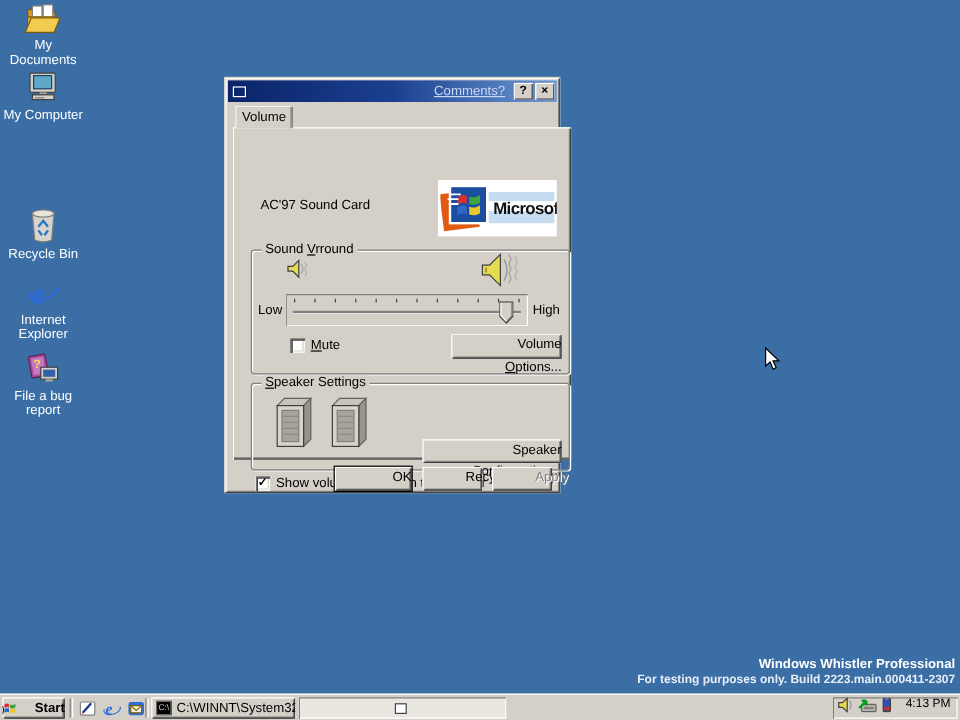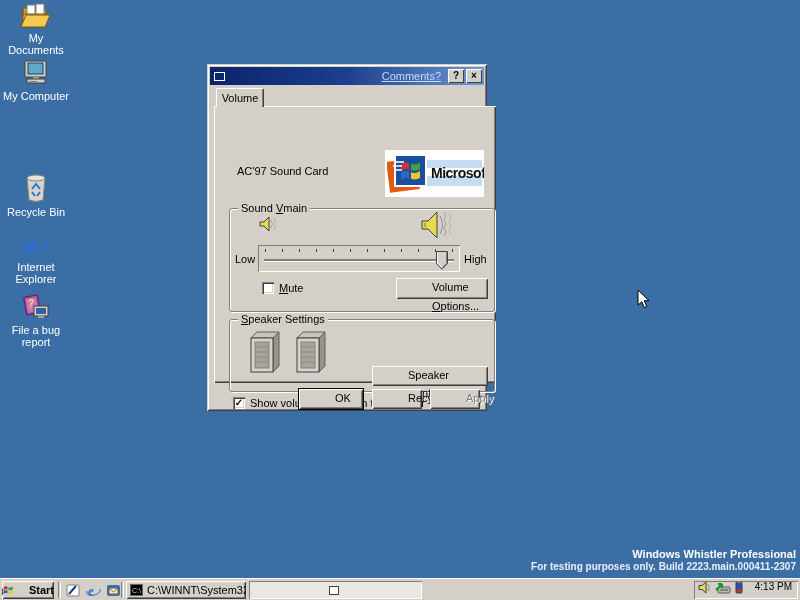--- a/index.html
+++ b/index.html
@@ -25,21 +25,21 @@
   .desk-icon { position: absolute; left: 0; width: 72px; text-align: center; cursor: default; }
   .desk-icon svg { display: block; margin: 0 auto 3px auto; }
   .desk-icon .dlabel { color: #FFFFFF; font-size: 11px; line-height: 12px; }
 
   
   .watermark { position: absolute; right: 4px; top: 548px; text-align: right; color: #FFFFFF; }
   .watermark .w1 { font-weight: bold; font-size: 11px; line-height: 13px; }
   .watermark .w2 { font-weight: bold; font-size: 10px; line-height: 12px; color: #E8EEF8; }
 
   
-  .dialog { position: absolute; left: 187px; top: 64px; width: 280px; height: 347px; margin-left: 20px; }
+  .dialog { position: absolute; left: 187px; top: 64px; width: 280px; height: 347px; }
   .titlebar { position: absolute; left: 3px; top: 3px; right: 3px; height: 18px;
     background: linear-gradient(90deg, #0A246A 0%, #1B3F8F 50%, #6E9AD4 100%);
     display: flex; align-items: center; padding: 0 2px; }
   .win-ico { width: 11px; height: 9px; border: 1px solid #FFFFFF; margin-left: 2px; }
   .tb-fill { flex: 1; }
   .tb-link { color: #C9D8F6; text-decoration: underline; font-size: 11px; margin-right: 5px; cursor: pointer; }
   .tb-btn { width: 16px; height: 14px; margin-left: 2px; text-align: center;
     font-size: 10px; font-weight: bold; line-height: 13px; cursor: pointer; }
 
   .tabctrl { position: absolute; left: 7px; top: 42px; width: 282px; height: 277px;
@@ -85,21 +85,21 @@
     background: #808080; border-bottom: 1px solid #FFFFFF; }
   .thumb { position: absolute; top: 6px; width: 12px; height: 19px; }
 
   .chkrow { position: absolute; display: flex; align-items: center; cursor: default; }
   #mute-row { left: 32px; top: 73px; }
   .chkbox { width: 12px; height: 12px; background: #FFFFFF; margin-right: 5px;
     box-shadow: inset 1px 1px 0 #808080, inset 2px 2px 0 #404040,
                 inset -1px -1px 0 #FFFFFF, inset -2px -2px 0 #D4D0C8;
     font-size: 10px; font-weight: bold; line-height: 12px; text-align: center; }
 
-  .btn { position: absolute; text-align: left; font-size: 11px; line-height: 19px; cursor: pointer; padding-left: 36px; }
+  .btn { position: absolute; text-align: right; font-size: 11px; line-height: 19px; cursor: pointer; padding-left: 36px; }
   #volopt-btn  { left: 166px; top: 69px; width: 92px;  height: 21px; }
   #surround-btn{ left: 148px; top: 23px; width: 110px; height: 20px; line-height: 18px; }
   #config-btn  { left: 142px; top: 46px; width: 116px; height: 20px; line-height: 18px; }
 
   .spk-img { position: absolute; top: 9px; }
   #spk1 { left: 18px; } #spk2 { left: 64px; }
 
   #show-row { left: 19px; top: 291px; }
 
   #ok-btn     { left: 92px;  top: 325px; width: 64px; height: 20px; outline: 1px solid #000; }
@@ -222,21 +222,21 @@
             <path d="M11,3.8 C14,5 17,4.5 20,2.5 L20,9 C17,11 14,11 11,10 Z" fill="#3EA43E"></path>
             <path d="M1,13 C4,10.5 7,10.5 9,12 L9,19 C7,17.5 4,17.5 1,20 Z" fill="#2E66C8"></path>
             <path d="M11,12.3 C14,13.6 17,13 20,11 L20,17.8 C17,19.8 14,19.8 11,18.8 Z" fill="#E8C82C"></path>
             <path d="M-6,2 h10 M-7,6 h9 M-6,10 h8" stroke="#FFFFFF" stroke-width="1.5"></path>
           </g>
         </svg>
         <span class="mstext">Microsoft</span>
       </div>
 
       <div class="groupbox" id="sv-group">
-        <div class="legend"><span>Sound </span><span class="accel">V</span><span>main</span></div>
+        <div class="legend"><span>Sound </span><span class="accel">V</span><span>rround</span></div>
 
         <svg class="spk-small" width="20" height="18" viewBox="0 0 20 18">
           <path d="M2,7 h4 l5,-5 v14 l-5,-5 h-4 z" fill="#E6DA50" stroke="#404040"></path>
           <path d="M13,5 q3,4 0,8" stroke="#A0A0A0" fill="none"></path>
           <path d="M16,3 l1.5,3 -1.5,3 1.5,3 -1.5,3" stroke="#B0B0B0" fill="none"></path>
         </svg>
         <svg class="spk-large" width="34" height="30" viewBox="0 0 34 30">
           <path d="M2,11 h6 l9,-9 v26 l-9,-9 h-6 z" fill="#E6DA50" stroke="#404040"></path>
           <path d="M5,13 v4" stroke="#807020"></path>
           <path d="M20,6 q5,9 0,18" stroke="#909090" fill="none"></path>

